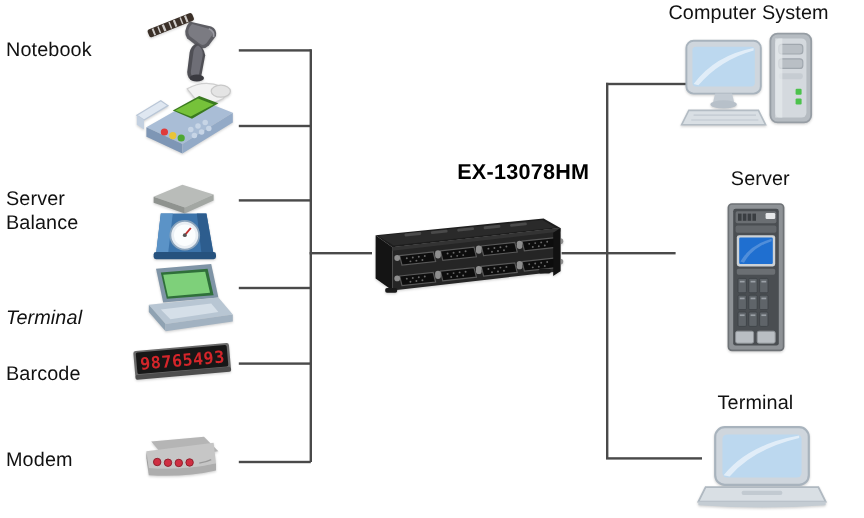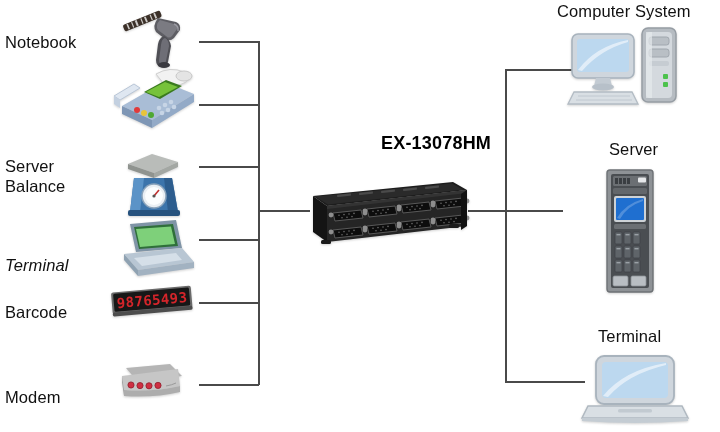--- a/index.html
+++ b/index.html
@@ -24,21 +24,21 @@
 </head>
 <body>
 
 <div id="stage">
 
   <div class="lbl" style="left:5px;top:33px;">Notebook</div>
   <div class="lbl two" style="left:5px;top:156px;">Server</div>
   <div class="lbl two" style="left:5px;top:176px;">Balance</div>
   <div class="lbl" style="left:5px;top:256px;font-style:italic;">Terminal</div>
   <div class="lbl" style="left:5px;top:303px;">Barcode</div>
-  <div class="lbl" style="left:5px;top:388px;">Modem</div>
+  <div class="lbl" style="left:5px;top:374px;">Modem</div>
 
   <div class="lbl" style="left:557px;top:2px;">Computer System</div>
   <div class="lbl" style="left:609px;top:140px;">Server</div>
   <div class="lbl" style="left:598px;top:327px;">Terminal</div>
 
   <div class="title" style="left:333px;top:133px;">EX-13078HM</div>
 
   <div class="wire v" style="left:258px;top:41px;height:344px;"></div>
   <div class="wire h" style="left:199px;top:41px;width:60px;"></div>
   <div class="wire h" style="left:199px;top:104px;width:60px;"></div>

